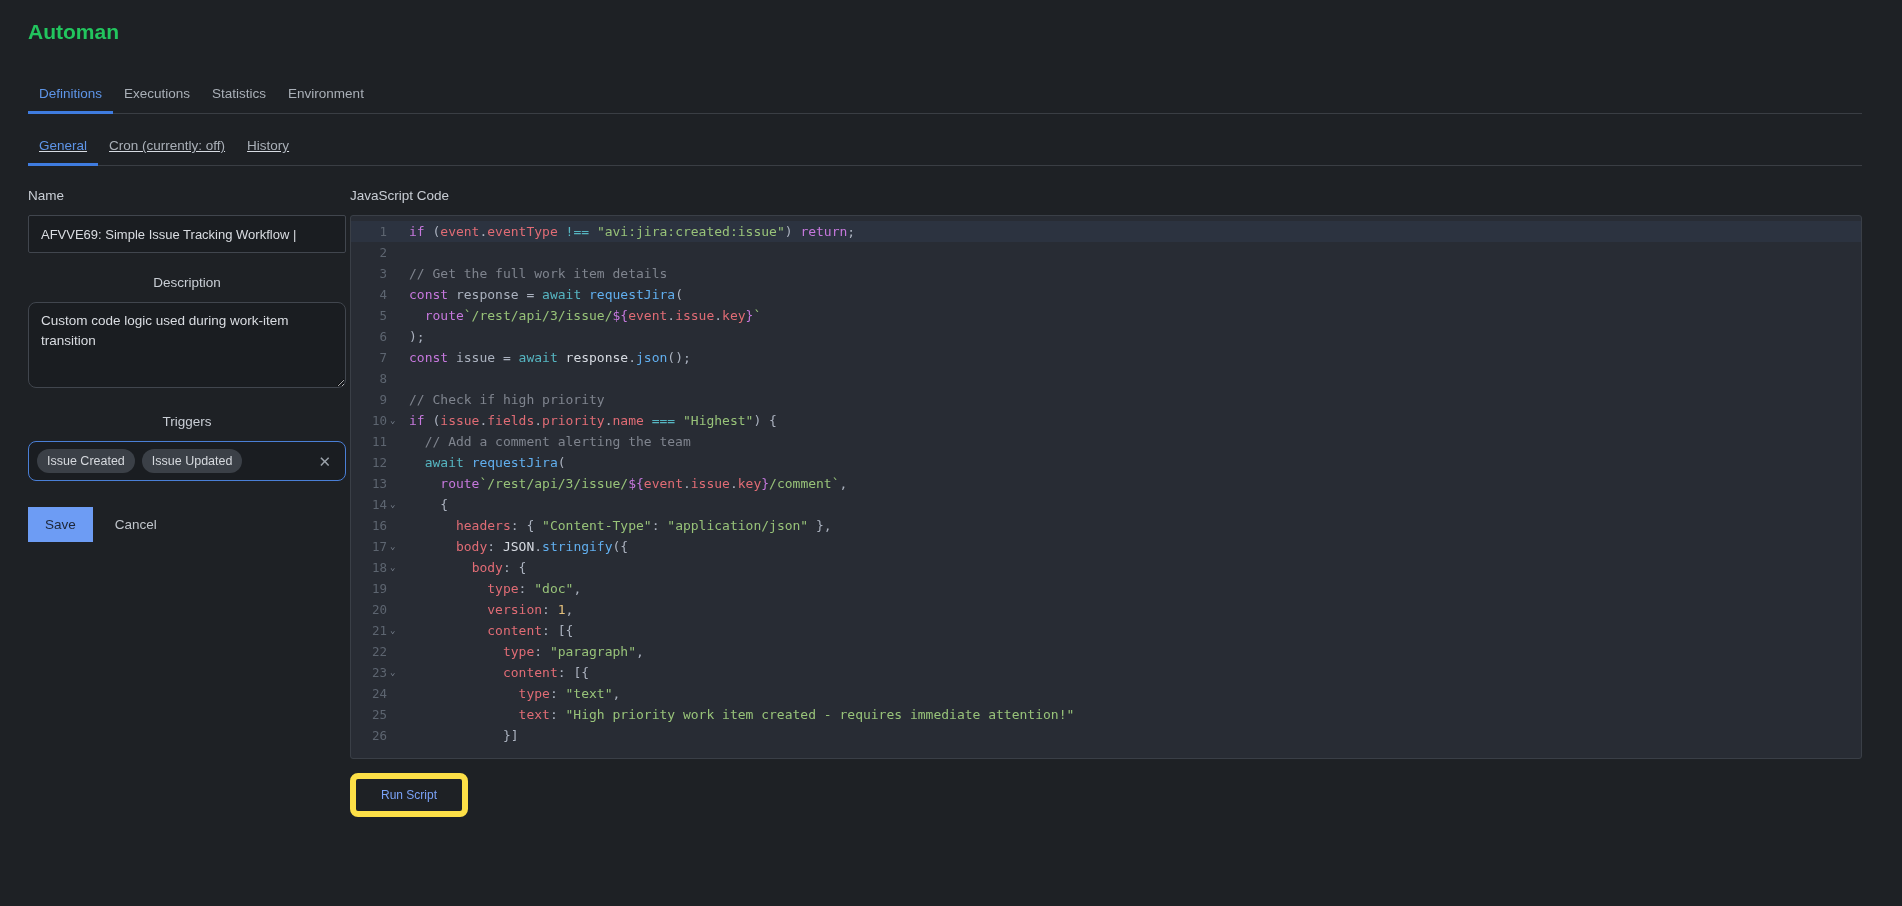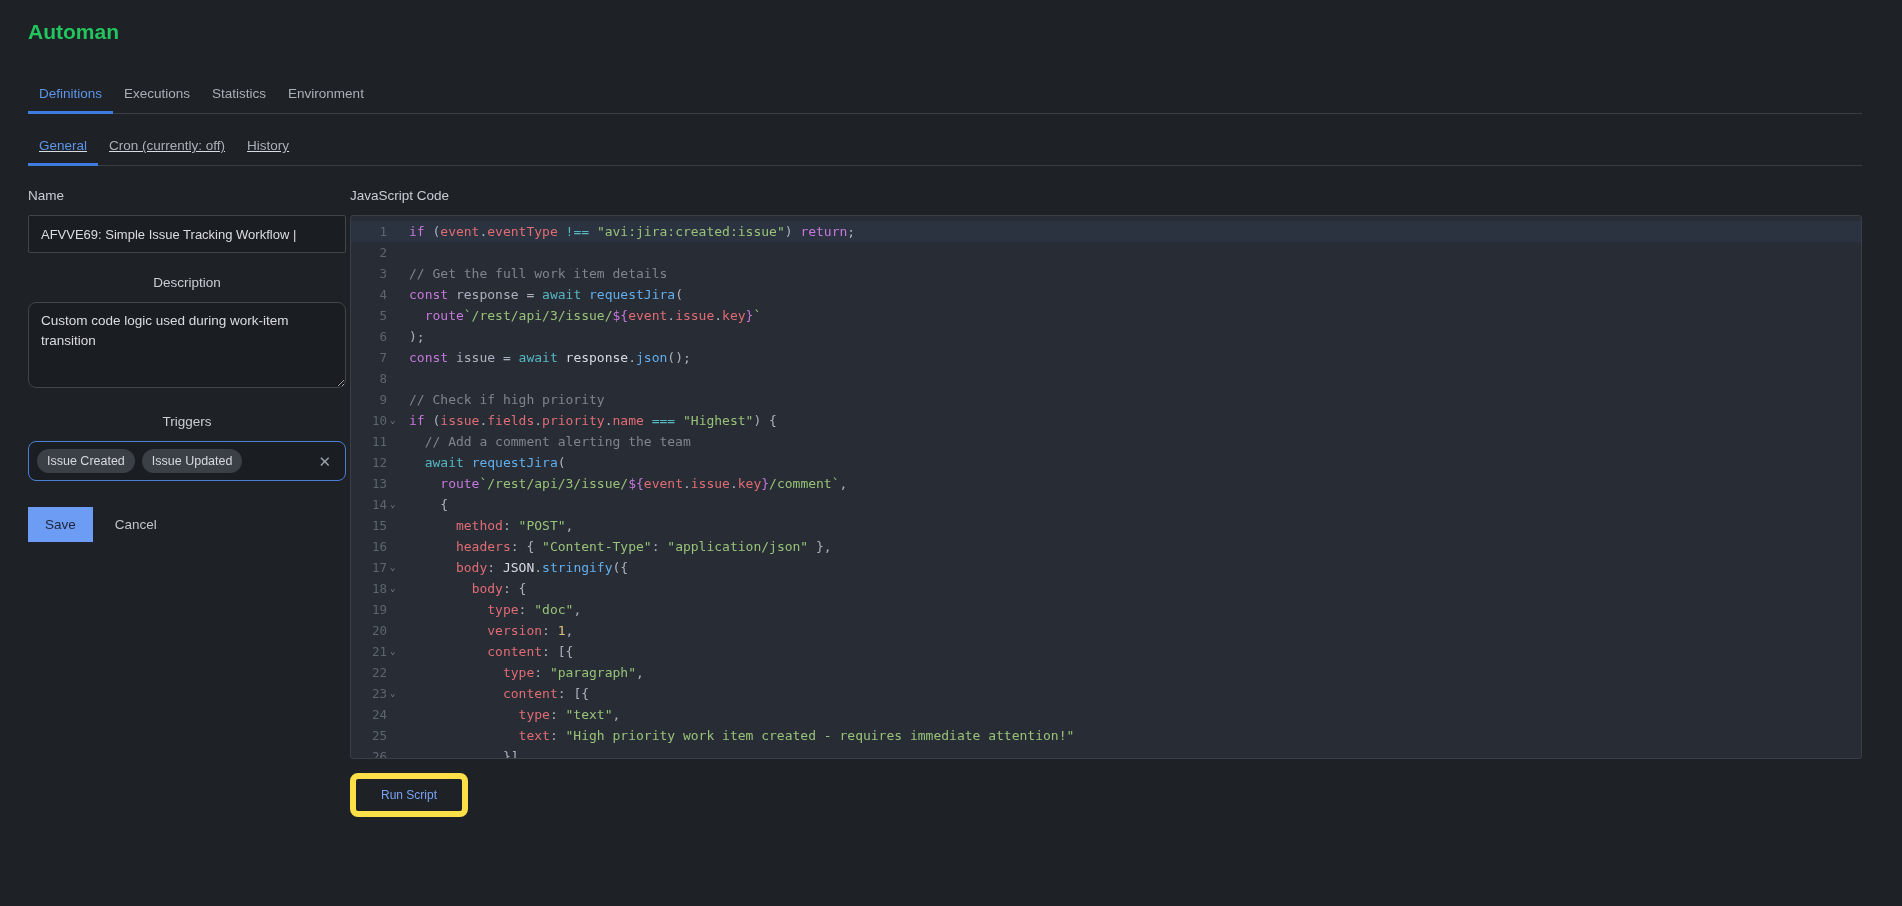--- a/index.html
+++ b/index.html
@@ -149,21 +149,20 @@
           <div class="code-line"><span class="ln">5</span><span class="fold"></span><span class="code"><span class="tk-w">  </span><span class="tk-k">route</span><span class="tk-s">`/rest/api/3/issue/</span><span class="tk-k">${</span><span class="tk-r">event</span><span class="tk-p">.</span><span class="tk-r">issue</span><span class="tk-p">.</span><span class="tk-r">key</span><span class="tk-k">}</span><span class="tk-s">`</span></span></div>
           <div class="code-line"><span class="ln">6</span><span class="fold"></span><span class="code"><span class="tk-p">);</span></span></div>
           <div class="code-line"><span class="ln">7</span><span class="fold"></span><span class="code"><span class="tk-k">const</span><span class="tk-w"> </span><span class="tk-p">issue</span><span class="tk-p"> = </span><span class="tk-c">await</span><span class="tk-w"> </span><span class="tk-w">response</span><span class="tk-p">.</span><span class="tk-b">json</span><span class="tk-p">();</span></span></div>
           <div class="code-line"><span class="ln">8</span><span class="fold"></span><span class="code"></span></div>
           <div class="code-line"><span class="ln">9</span><span class="fold"></span><span class="code"><span class="tk-m">// Check if high priority</span></span></div>
           <div class="code-line"><span class="ln">10</span><span class="fold">⌄</span><span class="code"><span class="tk-k">if</span><span class="tk-p"> (</span><span class="tk-r">issue</span><span class="tk-p">.</span><span class="tk-r">fields</span><span class="tk-p">.</span><span class="tk-r">priority</span><span class="tk-p">.</span><span class="tk-r">name</span><span class="tk-w"> </span><span class="tk-c">===</span><span class="tk-w"> </span><span class="tk-s">"Highest"</span><span class="tk-p">)</span><span class="tk-w"> </span><span class="tk-p">{</span></span></div>
           <div class="code-line"><span class="ln">11</span><span class="fold"></span><span class="code"><span class="tk-w">  </span><span class="tk-m">// Add a comment alerting the team</span></span></div>
           <div class="code-line"><span class="ln">12</span><span class="fold"></span><span class="code"><span class="tk-w">  </span><span class="tk-c">await</span><span class="tk-w"> </span><span class="tk-b">requestJira</span><span class="tk-p">(</span></span></div>
           <div class="code-line"><span class="ln">13</span><span class="fold"></span><span class="code"><span class="tk-w">    </span><span class="tk-k">route</span><span class="tk-s">`/rest/api/3/issue/</span><span class="tk-k">${</span><span class="tk-r">event</span><span class="tk-p">.</span><span class="tk-r">issue</span><span class="tk-p">.</span><span class="tk-r">key</span><span class="tk-k">}</span><span class="tk-s">/comment`</span><span class="tk-p">,</span></span></div>
           <div class="code-line"><span class="ln">14</span><span class="fold">⌄</span><span class="code"><span class="tk-w">    </span><span class="tk-p">{</span></span></div>
-          <div class="code-line"><span class="ln">15</span><span class="fold"></span><span class="code"><span class="tk-w">      </span><span class="tk-r">method</span><span class="tk-p">:</span><span class="tk-w"> </span><span class="tk-s">"POST"</span><span class="tk-p">,</span></span></div>
           <div class="code-line"><span class="ln">16</span><span class="fold"></span><span class="code"><span class="tk-w">      </span><span class="tk-r">headers</span><span class="tk-p">:</span><span class="tk-w"> </span><span class="tk-p">{</span><span class="tk-w"> </span><span class="tk-s">"Content-Type"</span><span class="tk-p">:</span><span class="tk-w"> </span><span class="tk-s">"application/json"</span><span class="tk-w"> </span><span class="tk-p">},</span></span></div>
           <div class="code-line"><span class="ln">17</span><span class="fold">⌄</span><span class="code"><span class="tk-w">      </span><span class="tk-r">body</span><span class="tk-p">:</span><span class="tk-w"> </span><span class="tk-w">JSON</span><span class="tk-p">.</span><span class="tk-b">stringify</span><span class="tk-p">({</span></span></div>
           <div class="code-line"><span class="ln">18</span><span class="fold">⌄</span><span class="code"><span class="tk-w">        </span><span class="tk-r">body</span><span class="tk-p">:</span><span class="tk-w"> </span><span class="tk-p">{</span></span></div>
           <div class="code-line"><span class="ln">19</span><span class="fold"></span><span class="code"><span class="tk-w">          </span><span class="tk-r">type</span><span class="tk-p">:</span><span class="tk-w"> </span><span class="tk-s">"doc"</span><span class="tk-p">,</span></span></div>
           <div class="code-line"><span class="ln">20</span><span class="fold"></span><span class="code"><span class="tk-w">          </span><span class="tk-r">version</span><span class="tk-p">:</span><span class="tk-w"> </span><span class="tk-y">1</span><span class="tk-p">,</span></span></div>
           <div class="code-line"><span class="ln">21</span><span class="fold">⌄</span><span class="code"><span class="tk-w">          </span><span class="tk-r">content</span><span class="tk-p">:</span><span class="tk-w"> </span><span class="tk-p">[{</span></span></div>
           <div class="code-line"><span class="ln">22</span><span class="fold"></span><span class="code"><span class="tk-w">            </span><span class="tk-r">type</span><span class="tk-p">:</span><span class="tk-w"> </span><span class="tk-s">"paragraph"</span><span class="tk-p">,</span></span></div>
           <div class="code-line"><span class="ln">23</span><span class="fold">⌄</span><span class="code"><span class="tk-w">            </span><span class="tk-r">content</span><span class="tk-p">:</span><span class="tk-w"> </span><span class="tk-p">[{</span></span></div>
           <div class="code-line"><span class="ln">24</span><span class="fold"></span><span class="code"><span class="tk-w">              </span><span class="tk-r">type</span><span class="tk-p">:</span><span class="tk-w"> </span><span class="tk-s">"text"</span><span class="tk-p">,</span></span></div>
           <div class="code-line"><span class="ln">25</span><span class="fold"></span><span class="code"><span class="tk-w">              </span><span class="tk-r">text</span><span class="tk-p">:</span><span class="tk-w"> </span><span class="tk-s">"High priority work item created - requires immediate attention!"</span></span></div>

